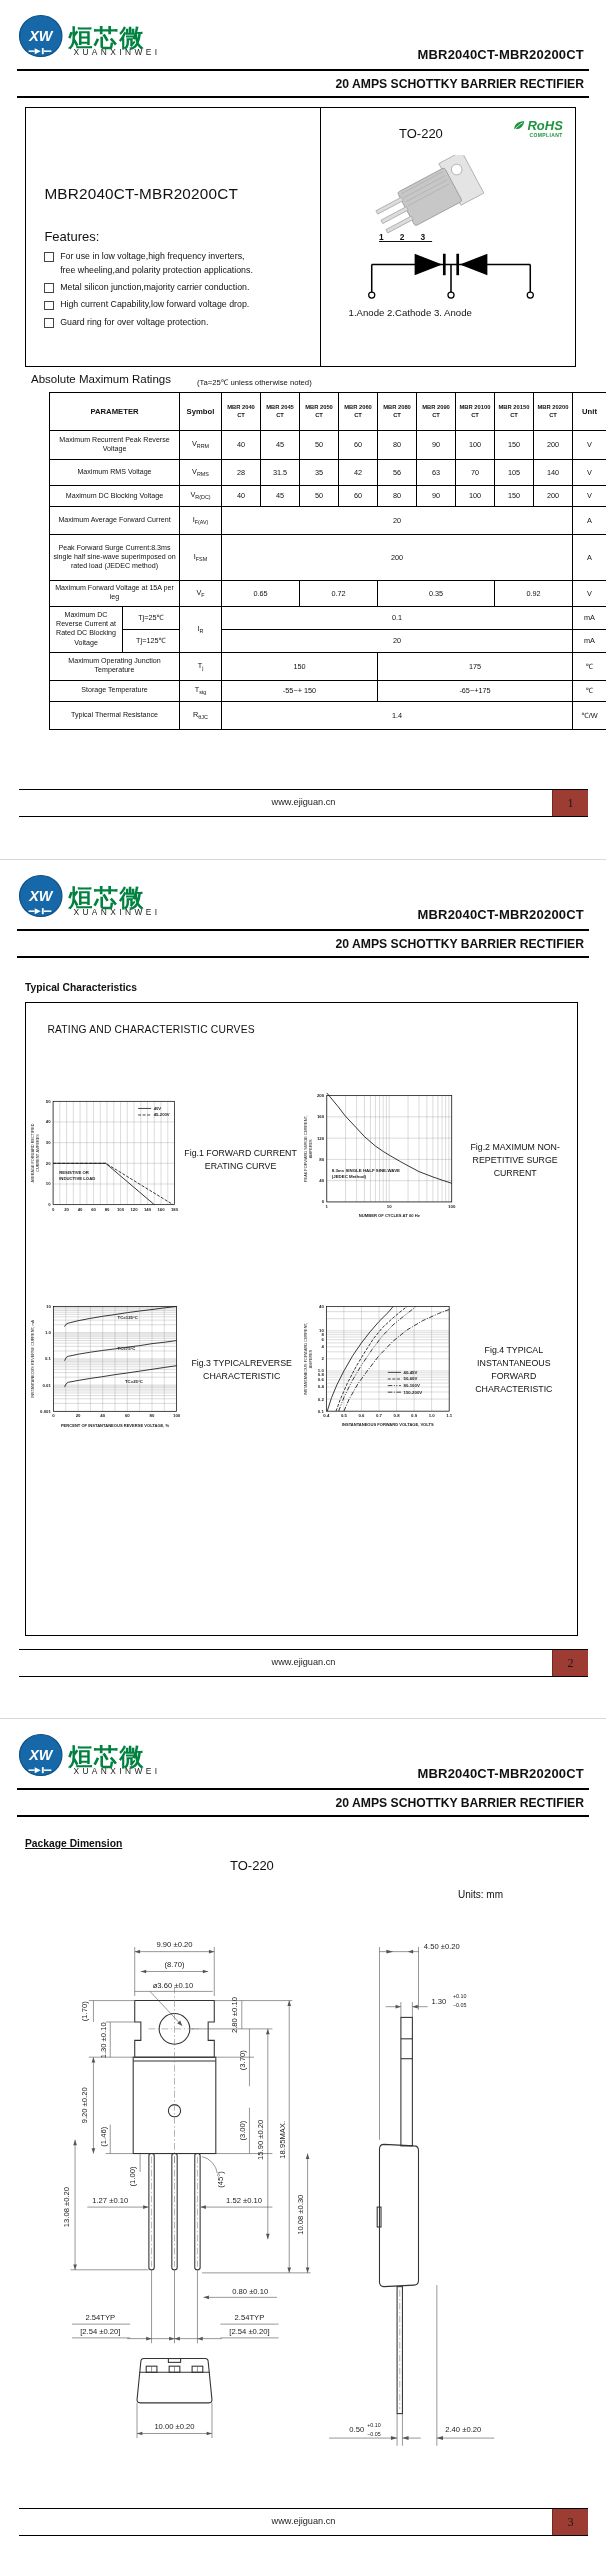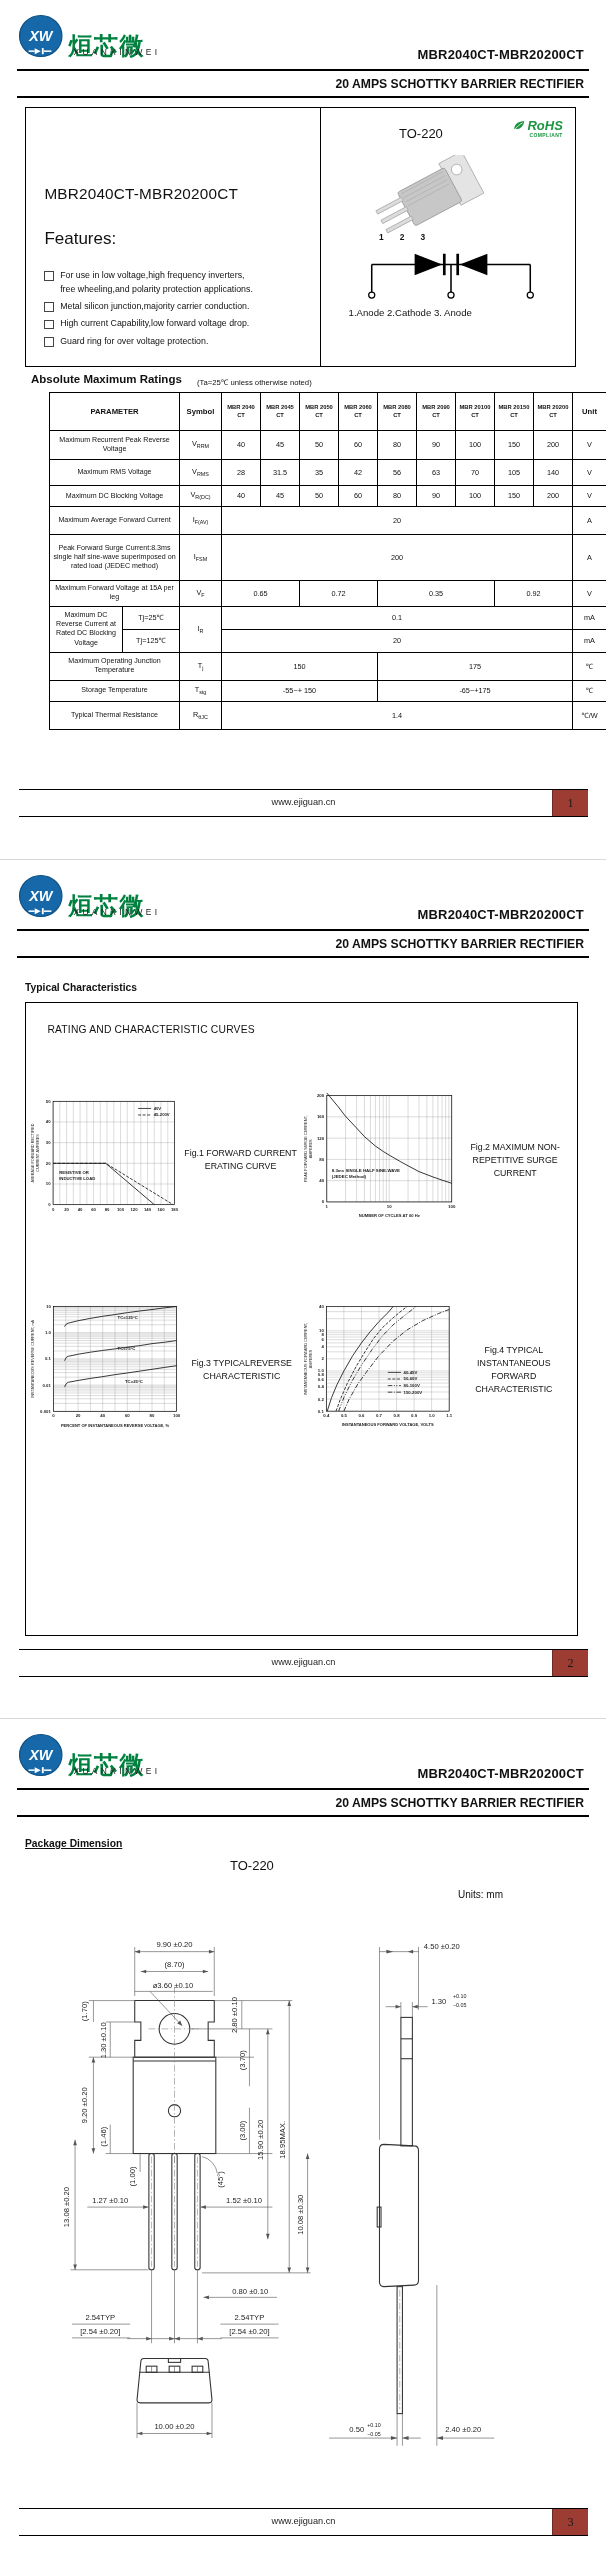--- a/index.html
+++ b/index.html
@@ -2,52 +2,52 @@
 <html style="font-size:12.2px"><head>
 <meta charset="utf-8">
 <style>
   html,body{margin:0;padding:0;background:#fff;}
   body{width:607px;font-family:"Liberation Sans",sans-serif;color:#111;}
   .page{position:relative;width:607px;height:859px;background:#fff;overflow:hidden;box-sizing:border-box;}
   .page + .page{border-top:0.8px solid #d8d8d8;}
 
   
   .hdr-logo{position:absolute;top:13.8px;left:18.4px;width:230px;}
-  .logo-row{display:flex;align-items:flex-end;}
+  .logo-row{display:flex;align-items:center;}
   .logo-cn{font-size:24px;font-weight:bold;color:#00813f;letter-spacing:1.5px;line-height:1.0;margin-left:3.1px;margin-top:4.6px;}
   .logo-en{font-size:8.4px;letter-spacing:3.4px;color:#222;margin-left:55px;margin-top:-10.7px;font-weight:500;}
   .hdr-part{position:absolute;top:47px;right:23px;font-size:13px;font-weight:600;letter-spacing:0.2px;}
   .hdr-rule1{position:absolute;top:69px;left:17px;right:18.4px;height:1.5px;background:#000;}
   .hdr-sub{position:absolute;top:77px;right:23px;font-size:12.2px;font-weight:600;}
   .hdr-rule2{position:absolute;top:96px;left:17px;right:18.4px;height:1.5px;background:#000;}
 
   
   .footer{position:absolute;top:789px;left:19px;right:19px;height:26px;border-top:1.9px solid #000;border-bottom:1.9px solid #000;}
   .footer-url{position:absolute;left:0;right:0;top:6.9px;text-align:center;font-size:9.2px;color:#222;}
   .footer-page{position:absolute;right:0;top:0;bottom:0;width:35px;background:#9d3c33;border-left:0.8px solid #6f2a23;display:flex;align-items:center;justify-content:center;font-family:"Liberation Serif",serif;font-size:12.2px;color:#1a1a1a;}
 
   
   .pbox{position:absolute;top:107px;left:25px;width:551px;height:260px;border:1.1px solid #000;display:flex;box-sizing:border-box;}
   .pbox-left{width:294px;box-sizing:border-box;padding:77px 7.7px 0 18.4px;}
   .pbox-right{flex:1;border-left:1.1px solid #000;position:relative;}
   .prod-title{font-size:15.3px;letter-spacing:0.2px;margin-bottom:26px;}
-  .feat-h{font-size:17px;margin-bottom:20px;}
+  .feat-h{font-size:13px;margin-bottom:6px;}
   .feat{display:flex;margin-bottom:3.8px;}
   .feat .cb{flex:0 0 7.7px;height:7.7px;border:0.9px solid #444;margin:2.3px 6.1px 0 0;}
   .feat .flines{font-size:8.8px;line-height:1.55;}
   .to220-label{position:absolute;top:18.4px;left:78px;font-size:13px;}
   .rohs{position:absolute;top:10.7px;right:12.2px;display:flex;align-items:flex-start;}
   .rohs-txt{margin-left:1.5px;line-height:1;}
   .rohs-main{font-size:13px;font-weight:bold;color:#1d9440;font-style:italic;}
   .rohs-sub{display:block;font-size:5px;font-weight:bold;color:#1d9440;letter-spacing:0.4px;text-align:right;margin-top:0.8px;}
   .pkg3d{position:absolute;top:47px;left:42px;}
-  .pin-nums{position:absolute;top:124px;left:58px;font-size:8.4px;font-weight:bold;letter-spacing:6.9px;}
+  .pin-nums{position:absolute;top:124px;left:58px;font-size:8.4px;font-weight:bold;letter-spacing:6.9px;text-decoration:underline;}
   .diode-sym{position:absolute;top:144px;left:40px;}
   .pin-legend{position:absolute;top:199px;left:27.6px;font-size:9.6px;}
-  .ratings-h{position:absolute;top:373px;left:31px;font-size:11.5px;font-weight:bold;}
+  .ratings-h{position:absolute;top:373px;left:31px;font-size:11.5px;font-weight:normal;}
   .ratings-note{position:absolute;top:377px;left:197px;font-size:7.7px;}
 
   table.amr{position:absolute;top:392px;left:25px;width:557px;border-collapse:collapse;table-layout:fixed;margin-left:24px;}
   table.amr td{border:0.9px solid #000;text-align:center;vertical-align:middle;font-size:7.3px;padding:0.8px 1.5px;line-height:1.3;}
   table.amr td.hdr{font-weight:bold;font-size:7.7px;}
   table.amr td.model{font-weight:bold;font-size:5.8px;line-height:1.25;}
   table.amr td.param{font-size:7.1px;}
   table.amr sub{font-size:5.4px;}
 
   

